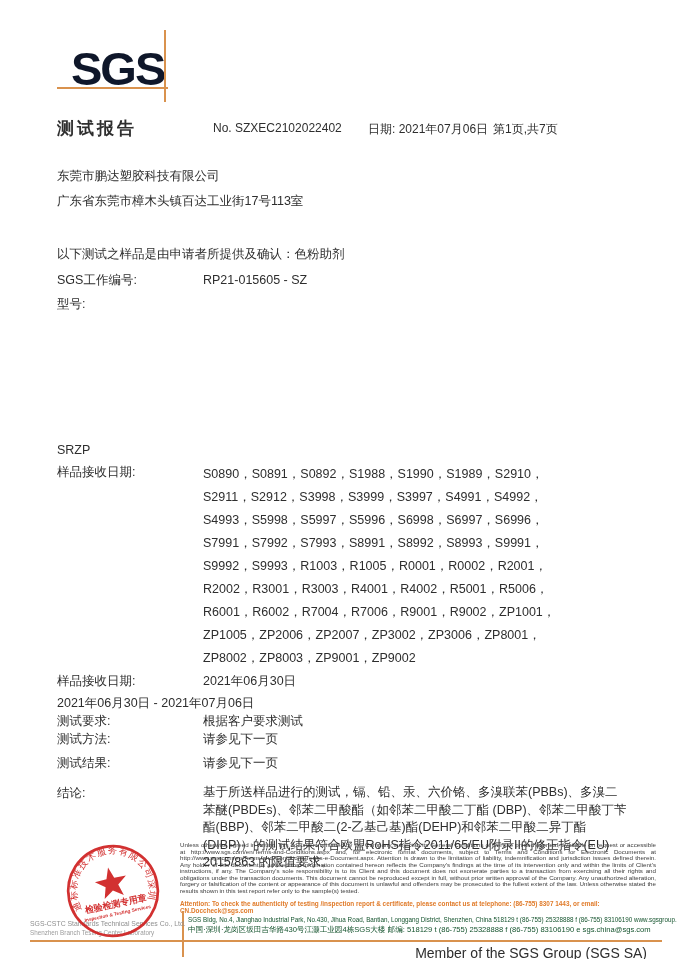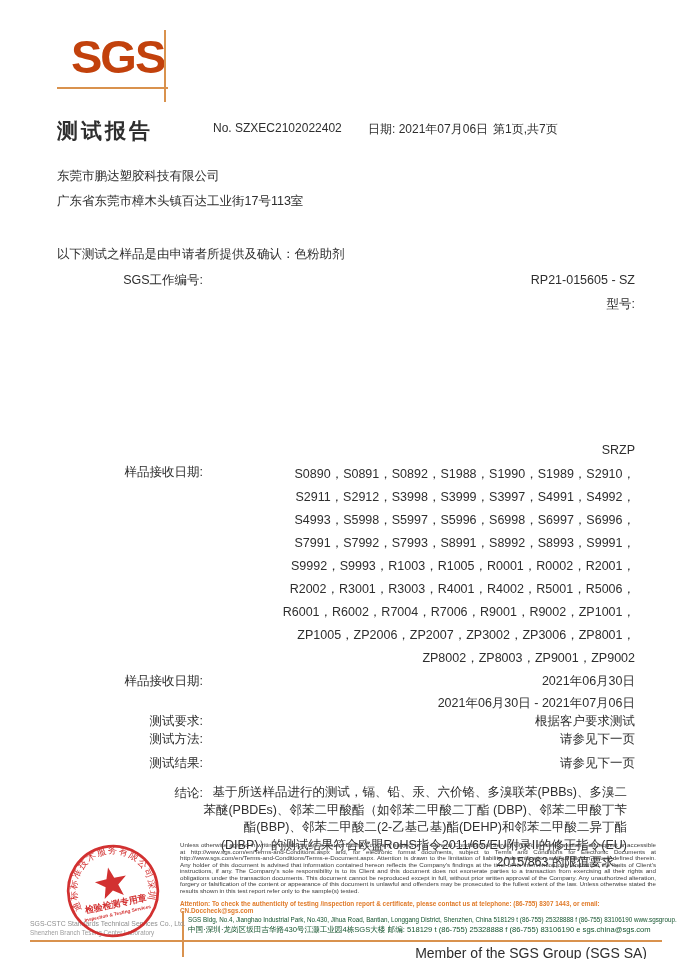--- a/index.html
+++ b/index.html
@@ -3,36 +3,36 @@
 <meta charset="utf-8">
 <style>
   html,body { margin:0; padding:0; background:#e9e9e9; }
   .page {
     position:relative; width:677px; height:959px; background:#ffffff;
     margin:0 auto; overflow:hidden;
     font-family:"Liberation Sans","DejaVu Sans",sans-serif;
     color:#2e2e2e;
   }
   
-  .logo-sgs { position:absolute; left:71px; top:33px; font-size:47px; font-weight:bold;
-              color:#c2410c; letter-spacing:-2px; line-height:1; }
+  .logo-sgs { position:absolute; left:71px; top:45px; font-size:47px; font-weight:bold;
+              color:#0f172a; letter-spacing:-2px; line-height:1; }
   .logo-hline { position:absolute; left:57px; top:87px; width:111px; height:2px; background:#d9924e; }
   .logo-vline { position:absolute; left:164px; top:30px; width:2px; height:72px; background:#d9924e; }
   
   .report-header { position:absolute; top:121px; left:0; width:677px; font-size:12px; }
-  .rh-title { position:absolute; left:57px; top:-4px; font-size:21px; font-weight:bold; letter-spacing:3px; }
+  .rh-title { position:absolute; left:57px; top:-4px; font-size:17px; font-weight:bold; letter-spacing:3px; }
   .rh-no   { position:absolute; left:213px; top:0; }
   .rh-date { position:absolute; left:368px; top:0; }
   .rh-page { position:absolute; left:477px; top:0;padding-left:16px; }
   
   .applicant { position:absolute; left:57px; top:164px; font-size:12.5px; line-height:25px; }
   .intro { position:absolute; left:57px; top:246px; font-size:12.5px; }
   
   .fields { position:absolute; left:57px; top:271px; width:578px; font-size:12.5px; }
-  .frow { display:flex; line-height:18px;text-align:right; }
+  .frow { display:flex; line-height:18px; }
   .flabel { flex:0 0 146px; }
   .fvalue { flex:1; white-space:pre-line; }
   .r0 { margin-bottom:6px; } .r1 { margin-bottom:4px;flex-direction:column; }
   .r2 { margin-bottom:2px; } .r2 .fvalue { line-height:23px; }
   .r3 { margin-bottom:4px; } .r4 { margin-bottom:0; } .r5 { margin-bottom:0; }
   .r6 { margin-bottom:6px; } .r7 { margin-bottom:12px; }
   .r8 .fvalue { line-height:17.5px; max-width:424px; }
   
   .legal { position:absolute; left:180px; top:842px; width:476px; font-size:6.2px;
            line-height:6.5px; text-align:justify; color:#3a3a3a; }

